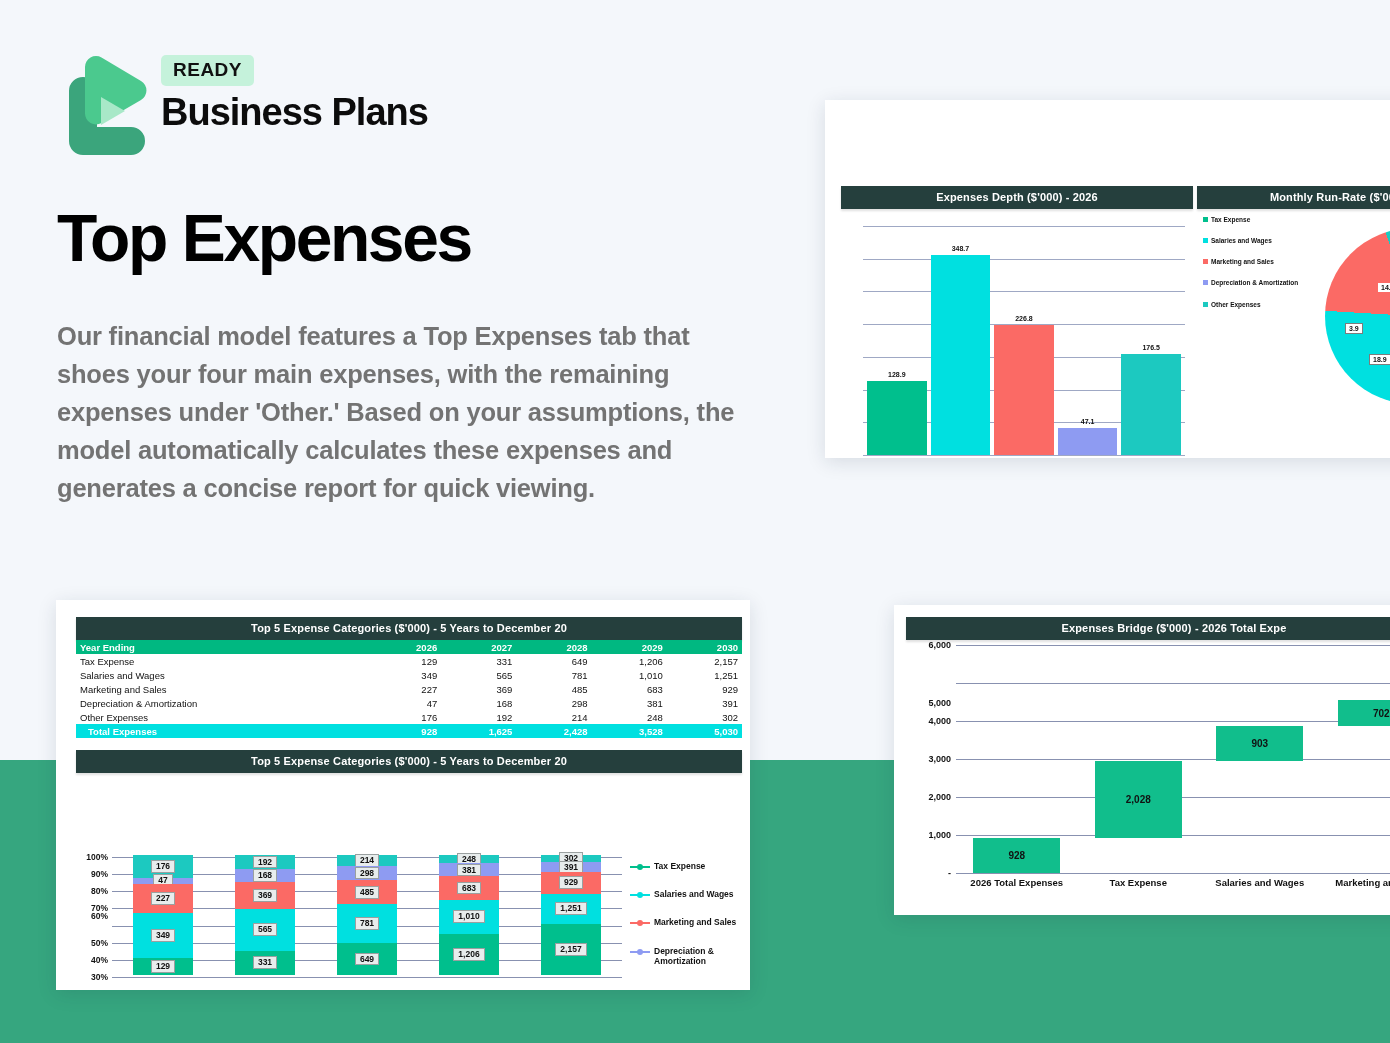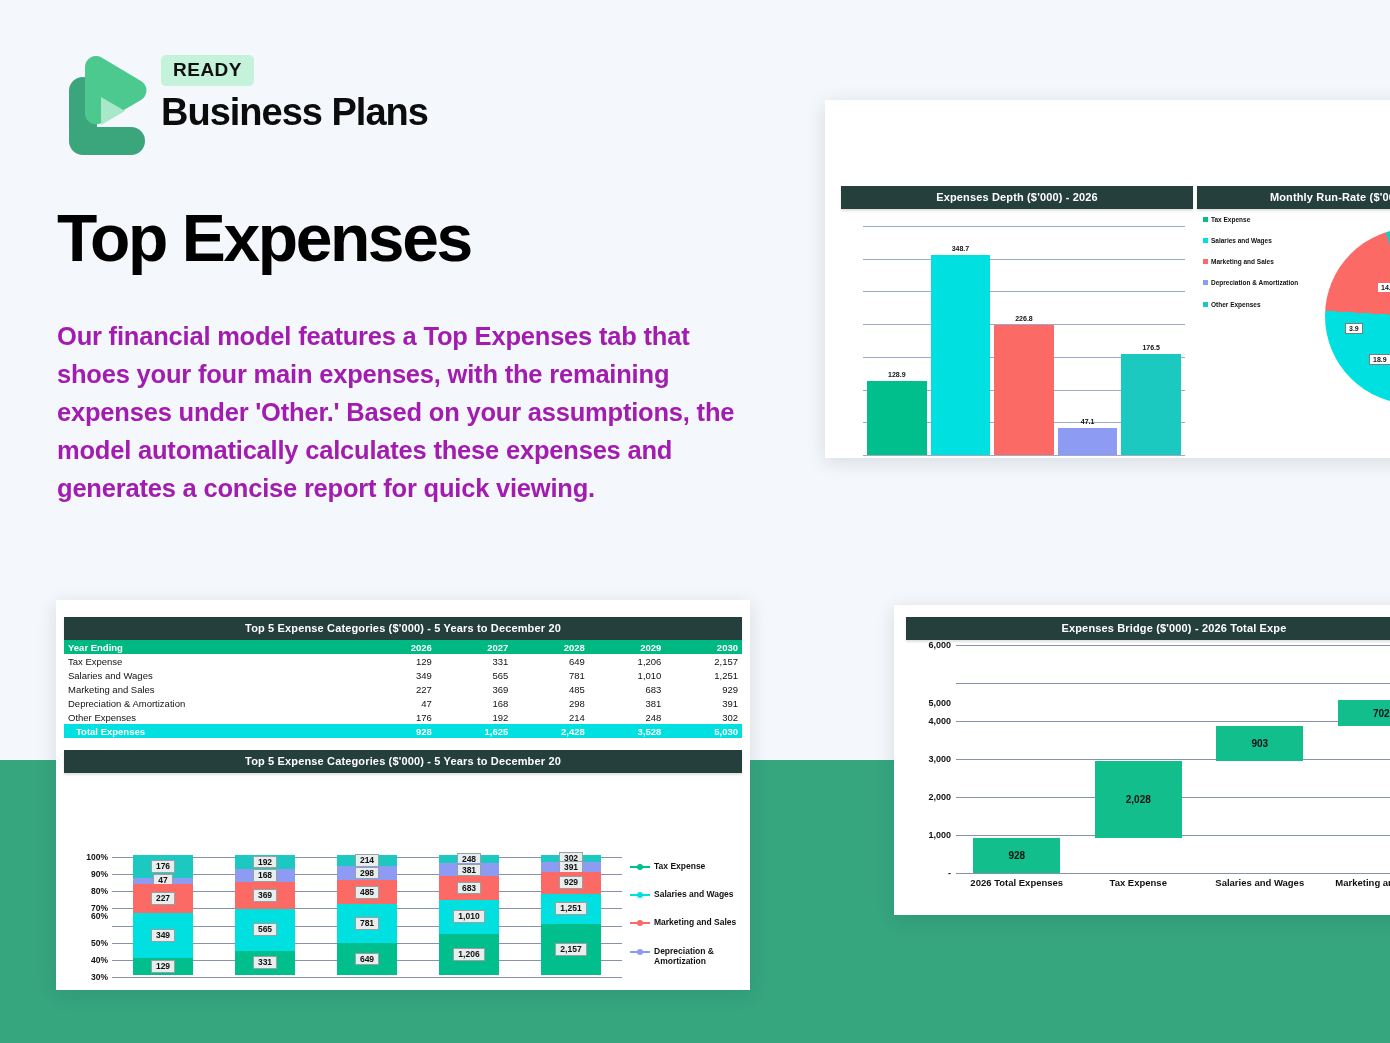--- a/index.html
+++ b/index.html
@@ -28,21 +28,21 @@
     margin-top:7px; line-height:1;
   }
 
   .page-title{
     position:absolute; left:57px; top:205px;
     font-size:66px; font-weight:800; letter-spacing:-2.4px; color:#000;
     line-height:1;
   }
   .page-desc{
     position:absolute; left:57px; top:318px; width:700px;
-    font-size:25.5px; font-weight:700; color:#a21caf; line-height:1.49;
+    font-size:25.5px; font-weight:700; color:#737373; line-height:1.49;
     letter-spacing:-0.2px;
   }
 
   
   .panel{
     position:absolute; background:#fff;
     box-shadow: 0 4px 18px rgba(20,40,60,.13);
     overflow:hidden;
   }
   .chart-title-bar{
@@ -75,21 +75,21 @@
   .lg-sq{ width:5px; height:5px; flex:0 0 5px; margin-top:1px; }
 
   .pie-wrap{ position:absolute; left:500px; top:128px; width:180px; height:180px; }
   .pie{ width:176px; height:176px; border-radius:50%; }
   .pie-lbl{
     position:absolute; background:#fff; border:1px solid #7C7C7C;
     font-size:7px; font-weight:700; color:#111; padding:1px 3px;
   }
 
   
-  #panel-bl{ left:56px; top:600px; width:694px; height:390px; }
+  #panel-bl{ left:56px; top:600px; width:694px; height:390px;padding-left:12px; }
   .tbl-title{ margin:17px 8px 0; }
   table.exp-table{ width:calc(100% - 16px); margin:0 8px; border-collapse:collapse; }
   table.exp-table th, table.exp-table td{
     font-size:9.5px; padding:1.5px 4px; white-space:nowrap;
   }
   thead th{ background:#00B881; color:#fff; font-weight:700; }
   thead th.first{ text-align:left;margin-left:8px; }
   thead th.num{ text-align:right; }
   tbody td{ color:#111; font-weight:400; }
   tbody td.first{ text-align:left; }

